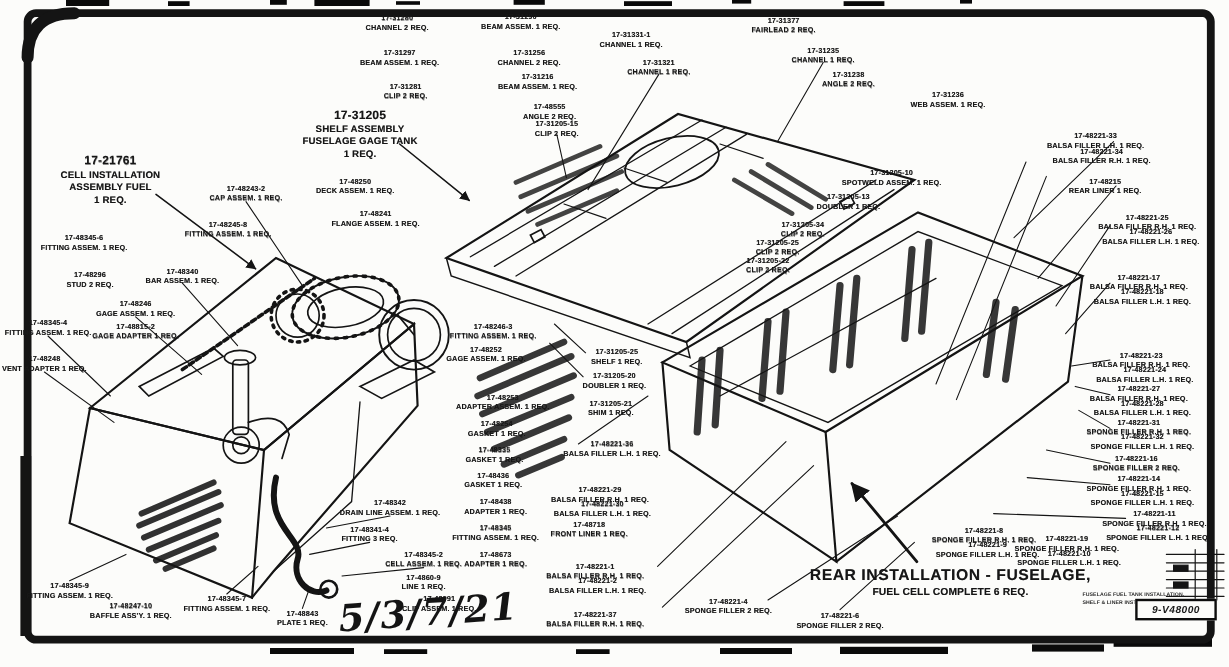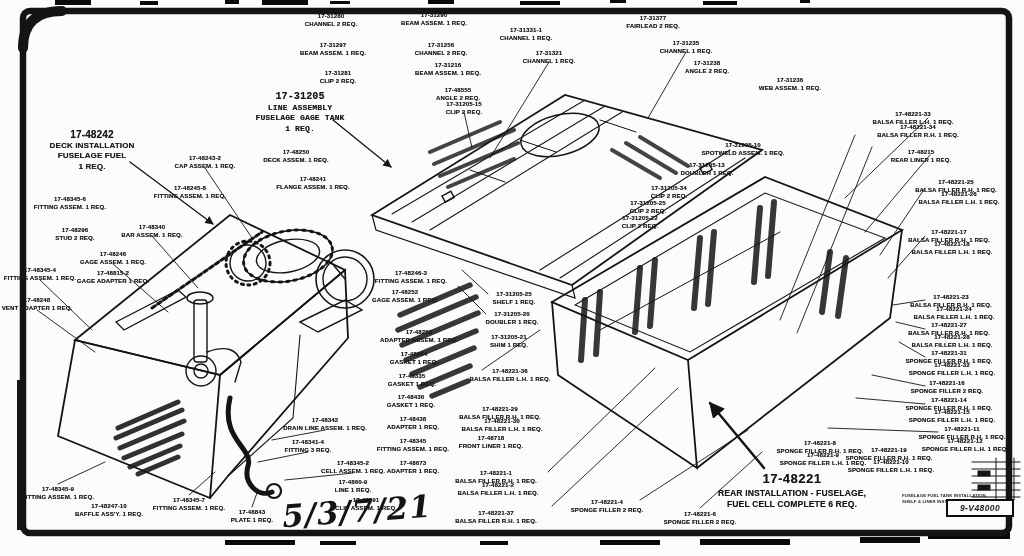--- a/index.html
+++ b/index.html
@@ -204,32 +204,32 @@
       </div>
       <div class="callout" style="left: 648px; top: 200px;">
         <div>17-31205-25</div>
         <div>CLIP 2 REQ.</div>
       </div>
       <div class="callout" style="left: 640px; top: 215px;">
         <div>17-31205-22</div>
         <div>CLIP 2 REQ.</div>
       </div>
       <div class="callout lg" style="left: 92px; top: 128px;">
-        <div>17-48242</div>
-        <div>DECK INSTALLATION</div>
-        <div>FUSELAGE FUEL</div>
+        <div>17-21761</div>
+        <div>CELL INSTALLATION</div>
+        <div>ASSEMBLY FUEL</div>
         <div>1 REQ.</div>
       </div>
       <div class="callout" style="left: 205px; top: 155px;">
         <div>17-48243-2</div>
         <div>CAP ASSEM. 1 REQ.</div>
       </div>
-      <div class="callout lg" style="left: 300px; top: 90px; font-family: Liberation Mono, monospace;">
+      <div class="callout lg" style="left: 300px; top: 90px;">
         <div>17-31205</div>
-        <div>LINE ASSEMBLY</div>
+        <div>SHELF ASSEMBLY</div>
         <div>FUSELAGE GAGE TANK</div>
         <div>1 REQ.</div>
       </div>
       <div class="callout" style="left: 296px; top: 149px;">
         <div>17-48250</div>
         <div>DECK ASSEM. 1 REQ.</div>
       </div>
       <div class="callout" style="left: 313px; top: 176px;">
         <div>17-48241</div>
         <div>FLANGE ASSEM. 1 REQ.</div>
@@ -380,21 +380,20 @@
       </div>
       <div class="callout" style="left: 607px; top: 499px;">
         <div>17-48221-4</div>
         <div>SPONGE FILLER 2 REQ.</div>
       </div>
       <div class="callout" style="left: 700px; top: 511px;">
         <div>17-48221-6</div>
         <div>SPONGE FILLER 2 REQ.</div>
       </div>
       <div class="callout xl" style="left: 792px; top: 471px;">
-        <div>17-48221</div>
         <div>REAR INSTALLATION - FUSELAGE,</div>
         <div>FUEL CELL COMPLETE 6 REQ.</div>
       </div>
       <div class="callout" style="left: 820px; top: 440px;">
         <div>17-48221-8</div>
         <div>SPONGE FILLER R.H. 1 REQ.</div>
       </div>
       <div class="callout" style="left: 823px; top: 452px;">
         <div>17-48221-9</div>
         <div>SPONGE FILLER L.H. 1 REQ.</div>

